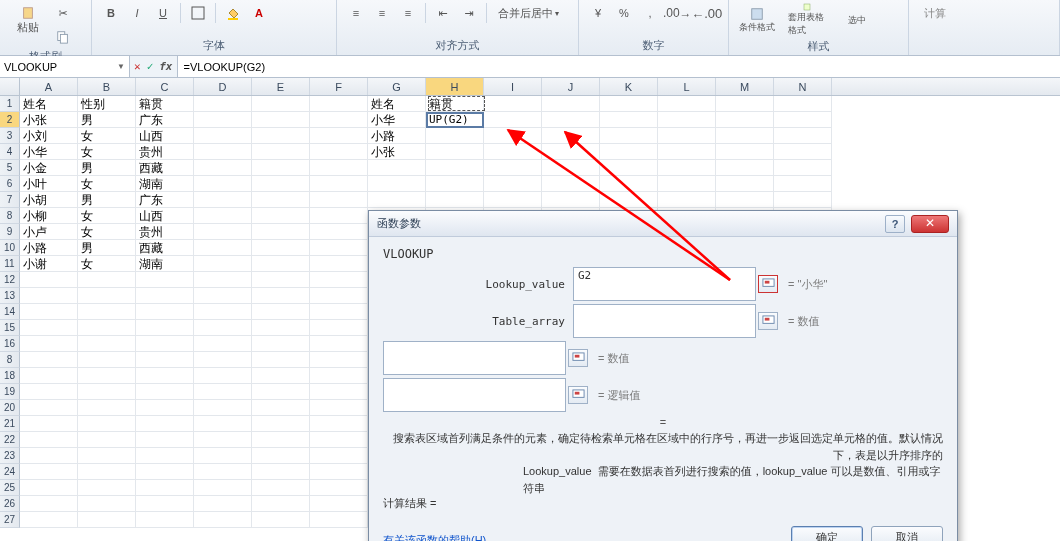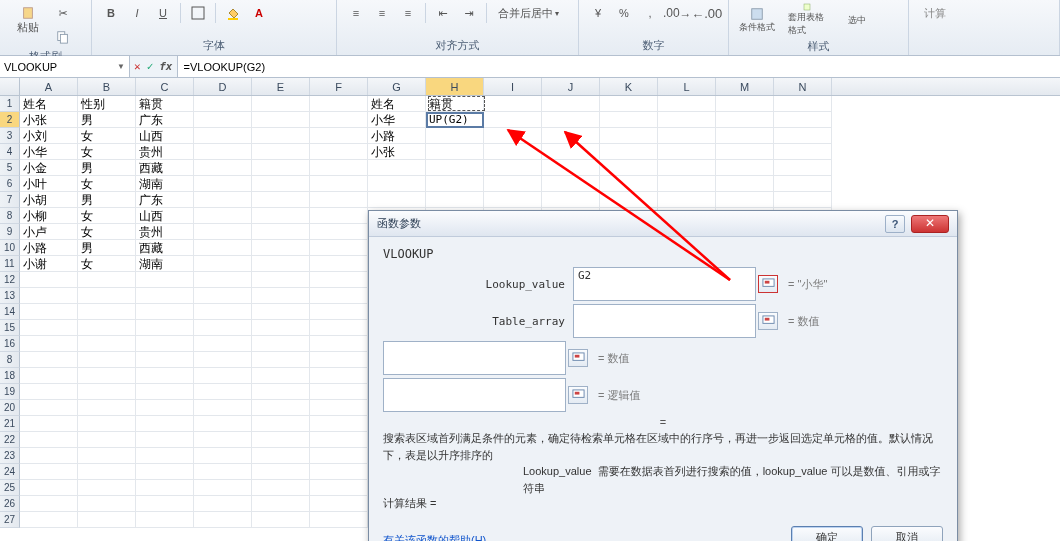--- a/index.html
+++ b/index.html
@@ -43,21 +43,21 @@
 .dlg-body{padding:10px 14px 12px 14px;color:#333;}
 .fnname{font-family:Consolas,monospace;font-size:12px;margin-bottom:6px;}
 .argrow{display:flex;align-items:center;margin:3px 0;}
 .arglabel{width:190px;text-align:right;padding-right:8px;font-family:Consolas,monospace;}
 .arginput{width:183px;height:34px;border:1px solid #9fb1c7;background:#fff;padding:0 4px;font-family:Consolas,monospace;line-height:16px;}
 .refbtn{width:20px;height:18px;border:1px solid #9fb1c7;background:linear-gradient(#fafcfe,#e4ebf3);margin-left:2px;display:flex;align-items:center;justify-content:center;cursor:default;}
 .refbtn svg{width:13px;height:13px;}
 .refbtn.hl{border-color:#c33;}
 .arghint{margin-left:10px;color:#7a7a7a;}
 .eqline{text-align:center;color:#555;margin:4px 0 2px 0;}
-.desc{color:#333;line-height:1.5;margin:0 0;font-size:11px;}
+.desc{color:#333;line-height:1.5;margin:0 0;font-size:11px;text-align:right;}
 .desc2{margin-left:140px;line-height:1.5;font-size:11px;}
 .desc2 b{font-weight:normal;}
 .resline{color:#333;}
 .helplink{color:#1155cc;cursor:pointer;margin-top:22px;display:inline-block;}
 .dlg-btns{position:absolute;right:14px;bottom:12px;display:flex;gap:8px;}
 .dbtn{width:72px;height:22px;border:1px solid #8fa3bb;background:linear-gradient(#fbfcfe,#e4ebf3);border-radius:3px;text-align:center;line-height:20px;cursor:default;}
 .dbtn.primary{border:1px solid #5b7fb0;box-shadow:0 0 0 1px #bcd3f0 inset;}
 
 .arrows{position:absolute;left:0;top:0;pointer-events:none;z-index:50;}
 </style>

